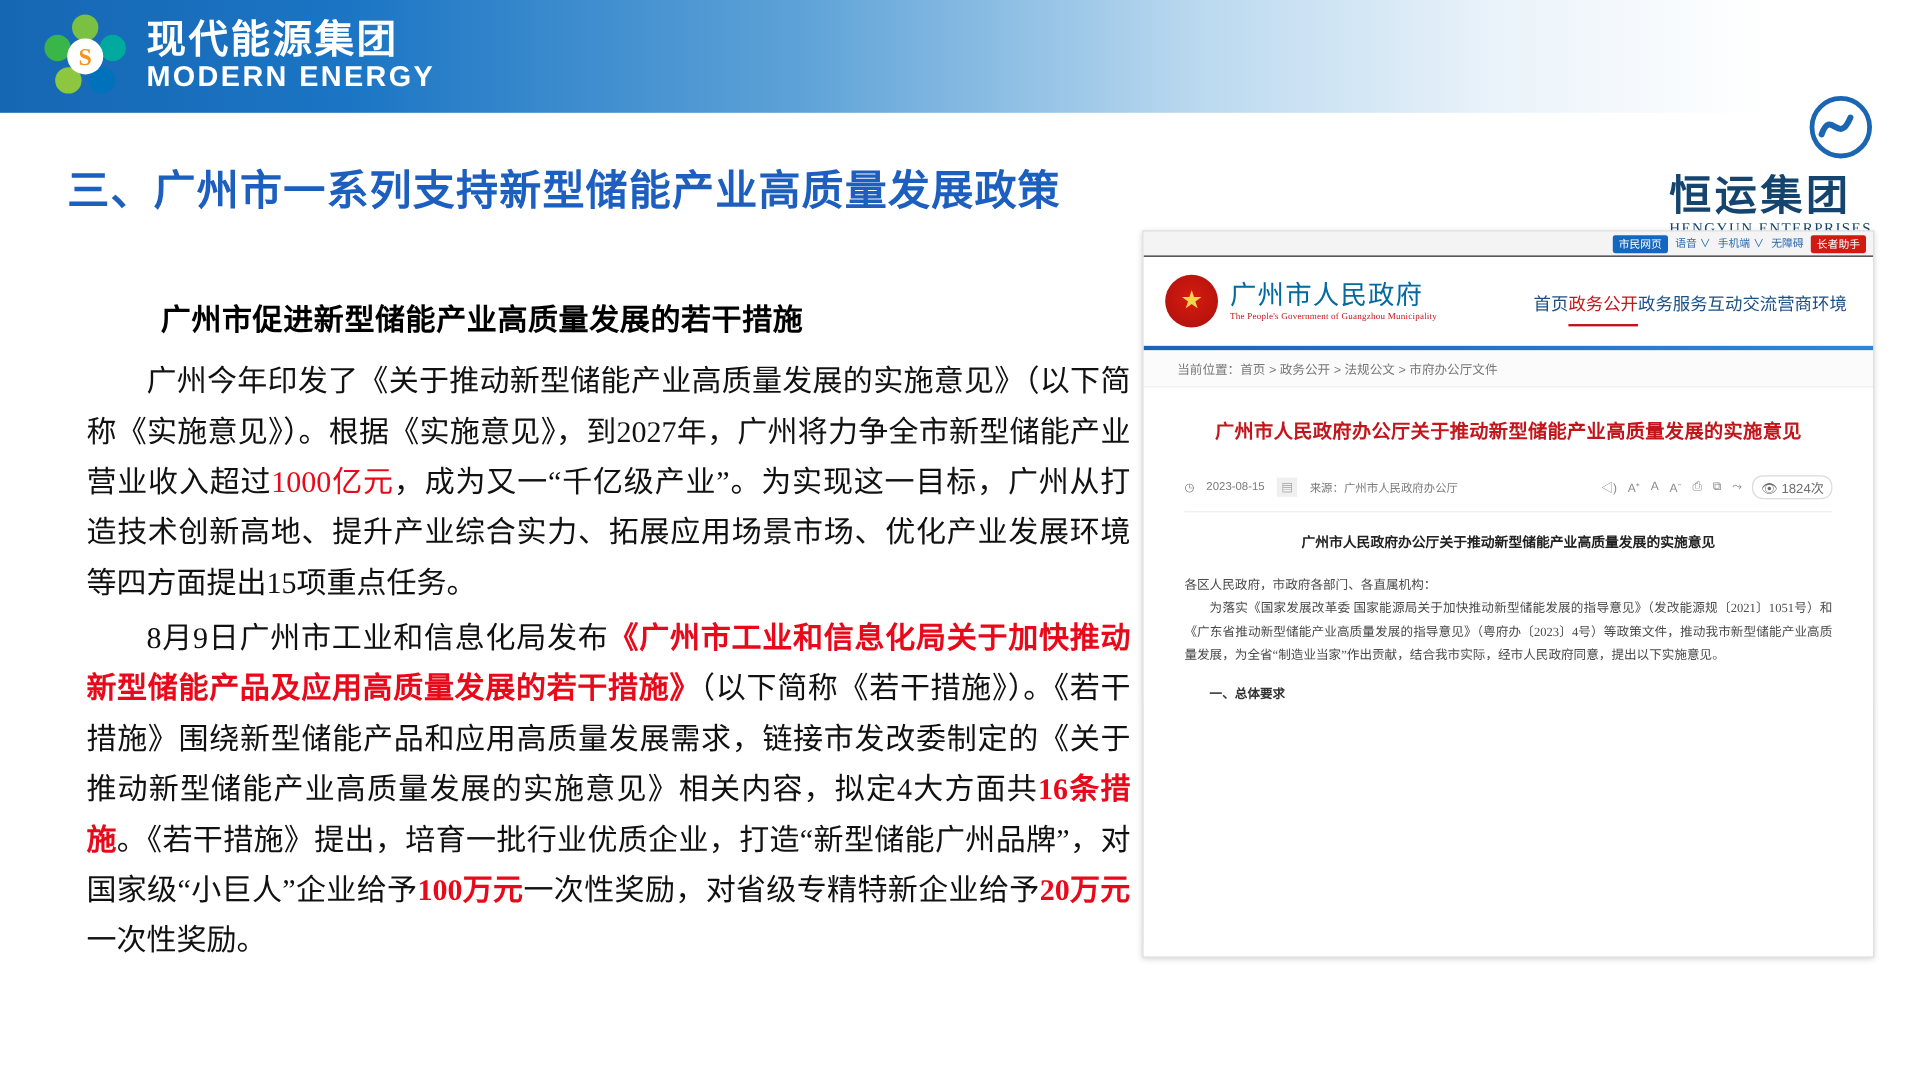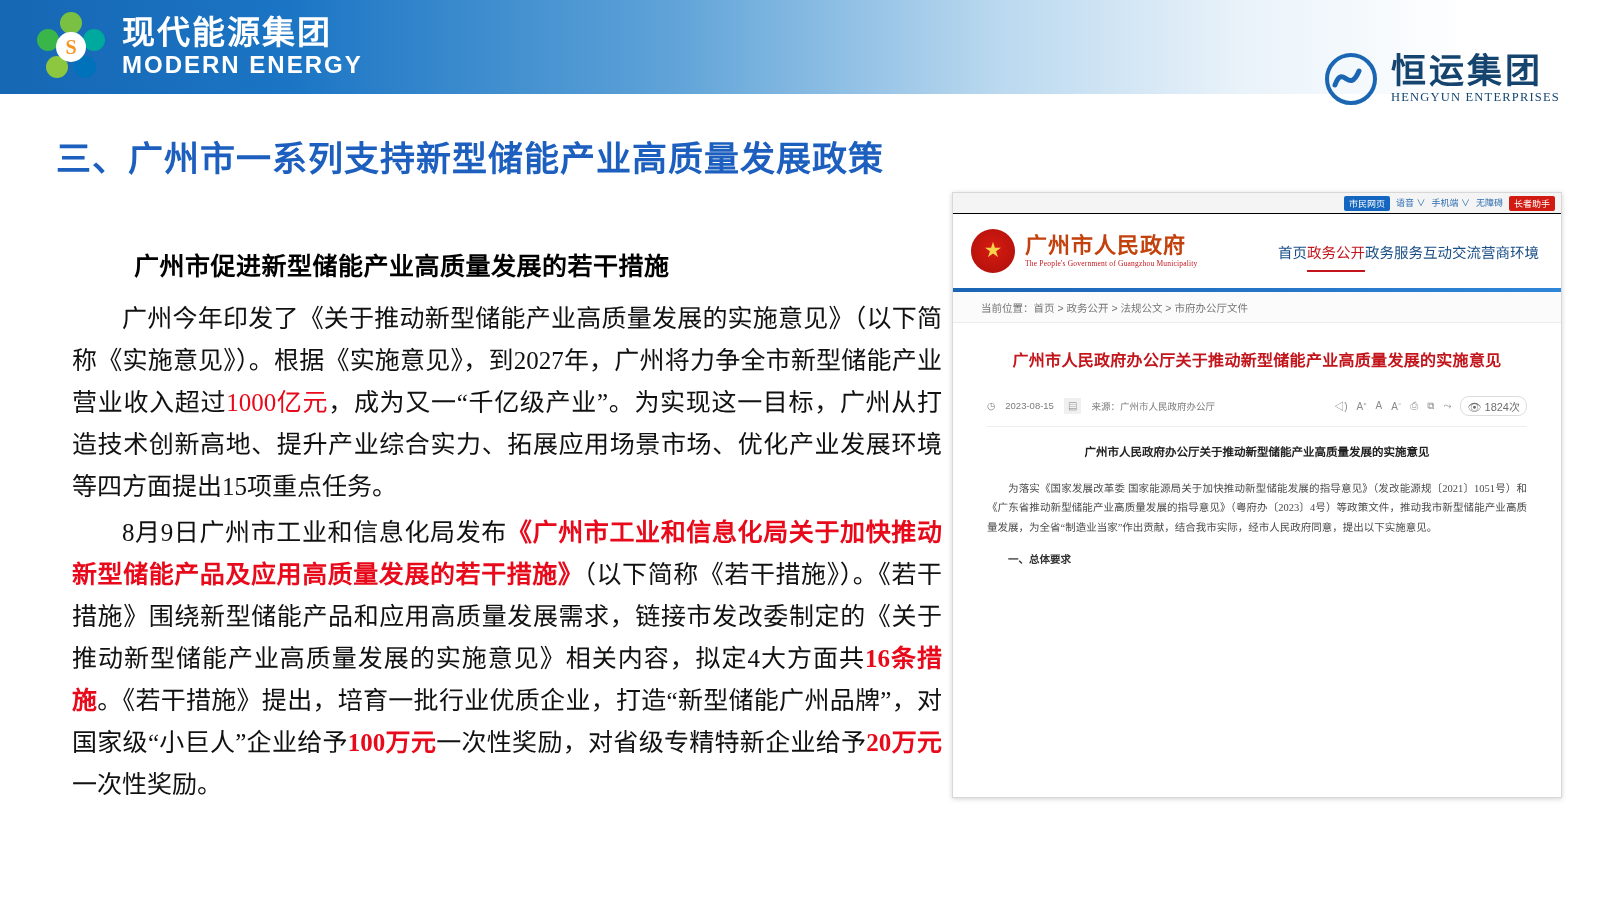--- a/index.html
+++ b/index.html
@@ -43,24 +43,25 @@
   }
   .logo-text-en {
     color: #ffffff;
     font-size: 24px;
     font-weight: bold;
     letter-spacing: 2px;
     font-family: Liberation Sans, sans-serif;
   }
   .logo-right {
     position: absolute;
-    right: 40px; top: 53px;
+    right: 40px; top: 80px;
     display: flex;
     align-items: flex-end;
     gap: 14px;
+    flex-direction: column;
   }
   .hy-mark {
     width: 52px; height: 52px;
     border-radius: 50%;
     border: 4px solid #1a66b2;
     position: relative;
     box-sizing: border-box;
   }
   .hy-cn {
     color: #15456f;
@@ -172,23 +173,23 @@
   .gov-emblem:after {
     content: "★";
     position: absolute;
     left: 0; right: 0; top: 7px;
     text-align: center;
     color: #f5d34a;
     font-size: 17px;
   }
   .gov-names { margin-left: 10px; }
   .gov-cn {
-    color: #c2410c;
+    color: #0369a1;
     font-size: 22px;
-    font-weight: bold;
+    font-weight: normal;
     letter-spacing: 1px;
     line-height: 1.1;
   }
   .gov-en {
     color: #c3161c;
     font-size: 7.5px;
     letter-spacing: 0.2px;
     font-family: "Liberation Serif", serif;
   }
   .gov-nav {
@@ -399,19 +400,20 @@
         <span>A⁻</span>
         <span>⎙</span>
         <span>⧉</span>
         <span>⤳</span>
         <span class="views">👁 <span>1824次</span></span>
       </span>
     </div>
 
     <div class="doc-body">
       <div class="doc-h2">广州市人民政府办公厅关于推动新型储能产业高质量发展的实施意见</div>
+      <div class="doc-p">各区人民政府，市政府各部门、各直属机构：</div>
       <div class="doc-p indent">为落实《国家发展改革委 国家能源局关于加快推动新型储能发展的指导意见》（发改能源规〔2021〕1051号）和《广东省推动新型储能产业高质量发展的指导意见》（粤府办〔2023〕4号）等政策文件，推动我市新型储能产业高质量发展，为全省“制造业当家”作出贡献，结合我市实际，经市人民政府同意，提出以下实施意见。</div>
       <div class="doc-section">一、总体要求</div>
     </div>
   </div>
 
   <div class="shot-fade"></div>
 </div>
 
 </body></html>

